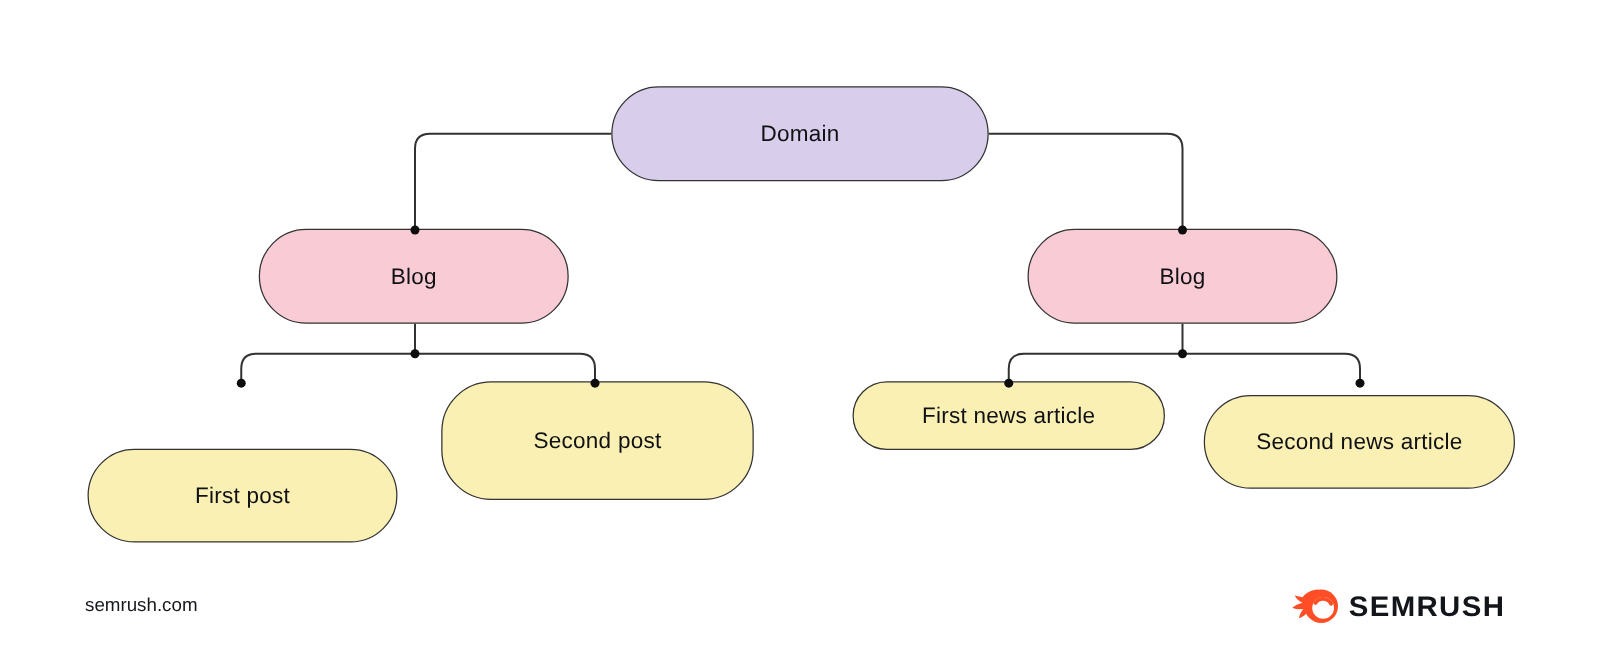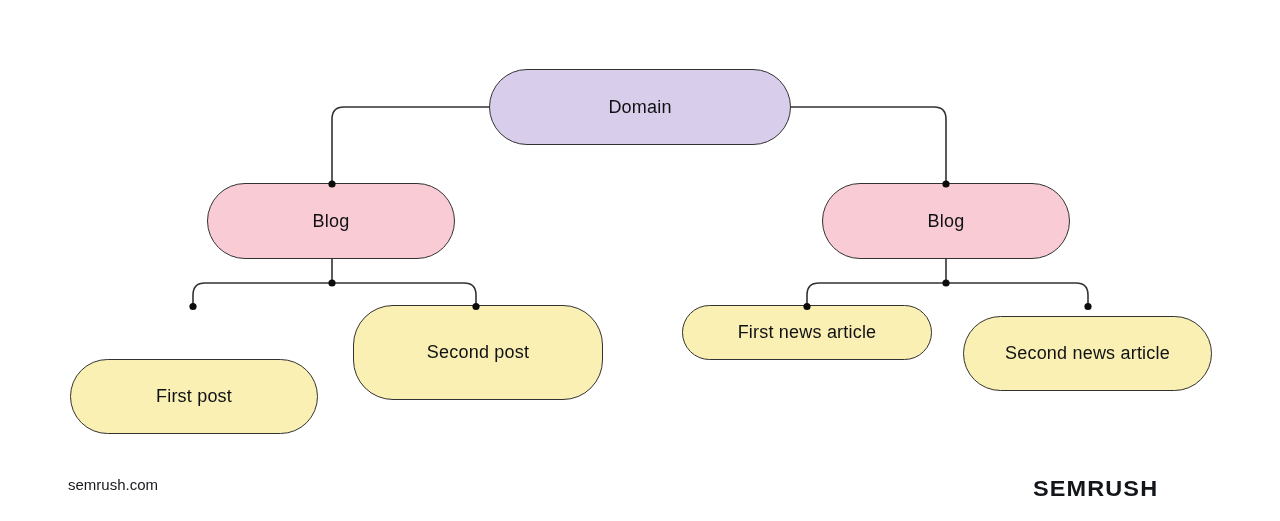--- a/index.html
+++ b/index.html
@@ -61,21 +61,20 @@
 
   .brand-logo {
     position: absolute;
     left: 1033px;
     top: 468px;
     height: 34px;
     display: flex;
     align-items: center;
     gap: 7px;
     z-index: 1;
-    flex-direction: column;
   }
   .brand-logo .logo-icon { width: 39px; height: 30px; display: block; }
   .brand-logo .logo-text {
     font-size: 23.5px;
     font-weight: bold;
     letter-spacing: 1.1px;
     color: var(--logo-text, #12151a);
     transform: scaleY(0.96);
   }
 </style>

